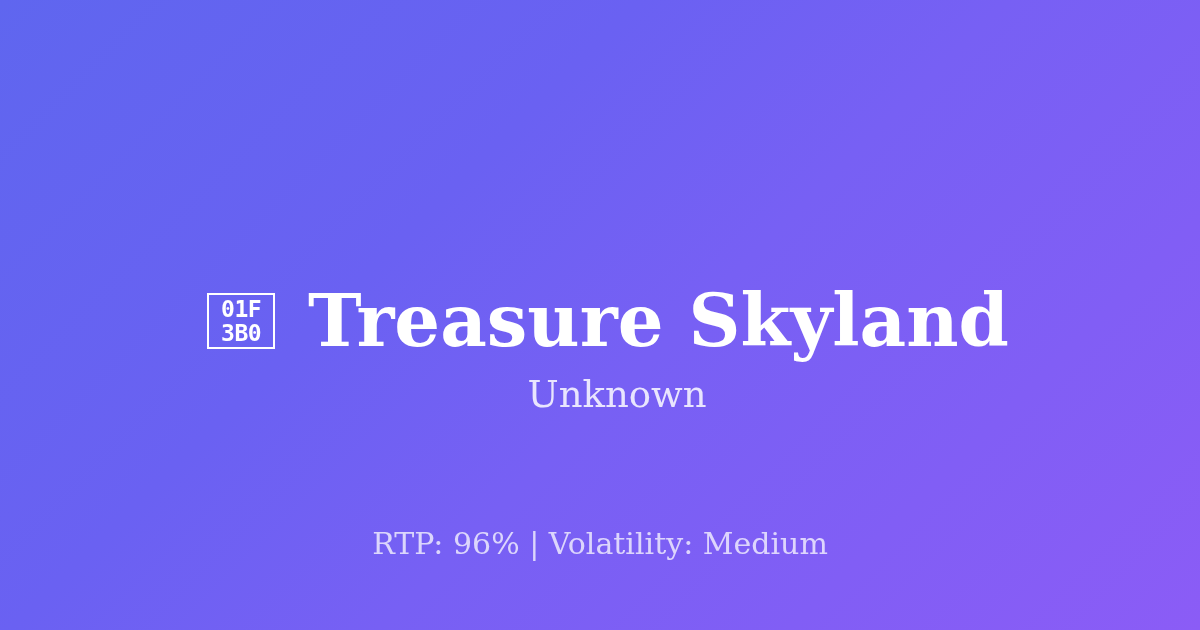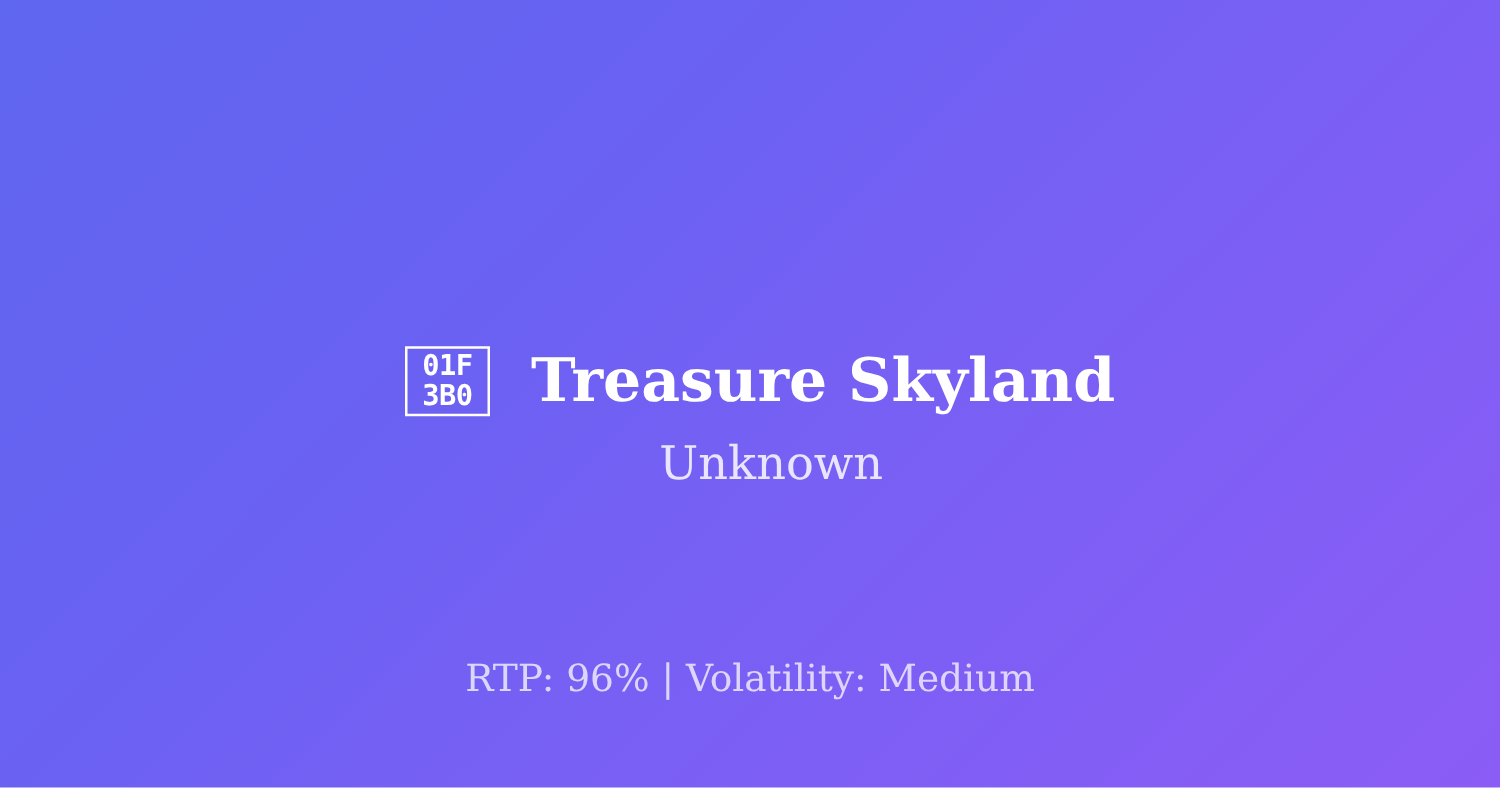--- a/index.html
+++ b/index.html
@@ -65,33 +65,33 @@
     font-weight: 700;
     line-height: 24px;
     color: #ffffff;
     letter-spacing: -0.5px;
     white-space: pre;
   }
 
   .game-title {
     font-family: "DejaVu Serif", "Liberation Serif", serif;
     font-weight: 700;
-    font-size: 48px;
+    font-size: 72px;
     line-height: 80px;
     color: #ffffff;
     white-space: nowrap;
     letter-spacing: 0px;
   }
 
   
   .provider {
     position: absolute;
     left: 0;
     right: 0;
-    top: 348px;
+    top: 372px;
     text-align: center;
     font-family: "DejaVu Serif", "Liberation Serif", serif;
     font-weight: 400;
     font-size: 37px;
     line-height: 46px;
     color: rgba(255, 255, 255, 0.84);
     white-space: nowrap;
     margin-left: 34px;
   }
 

